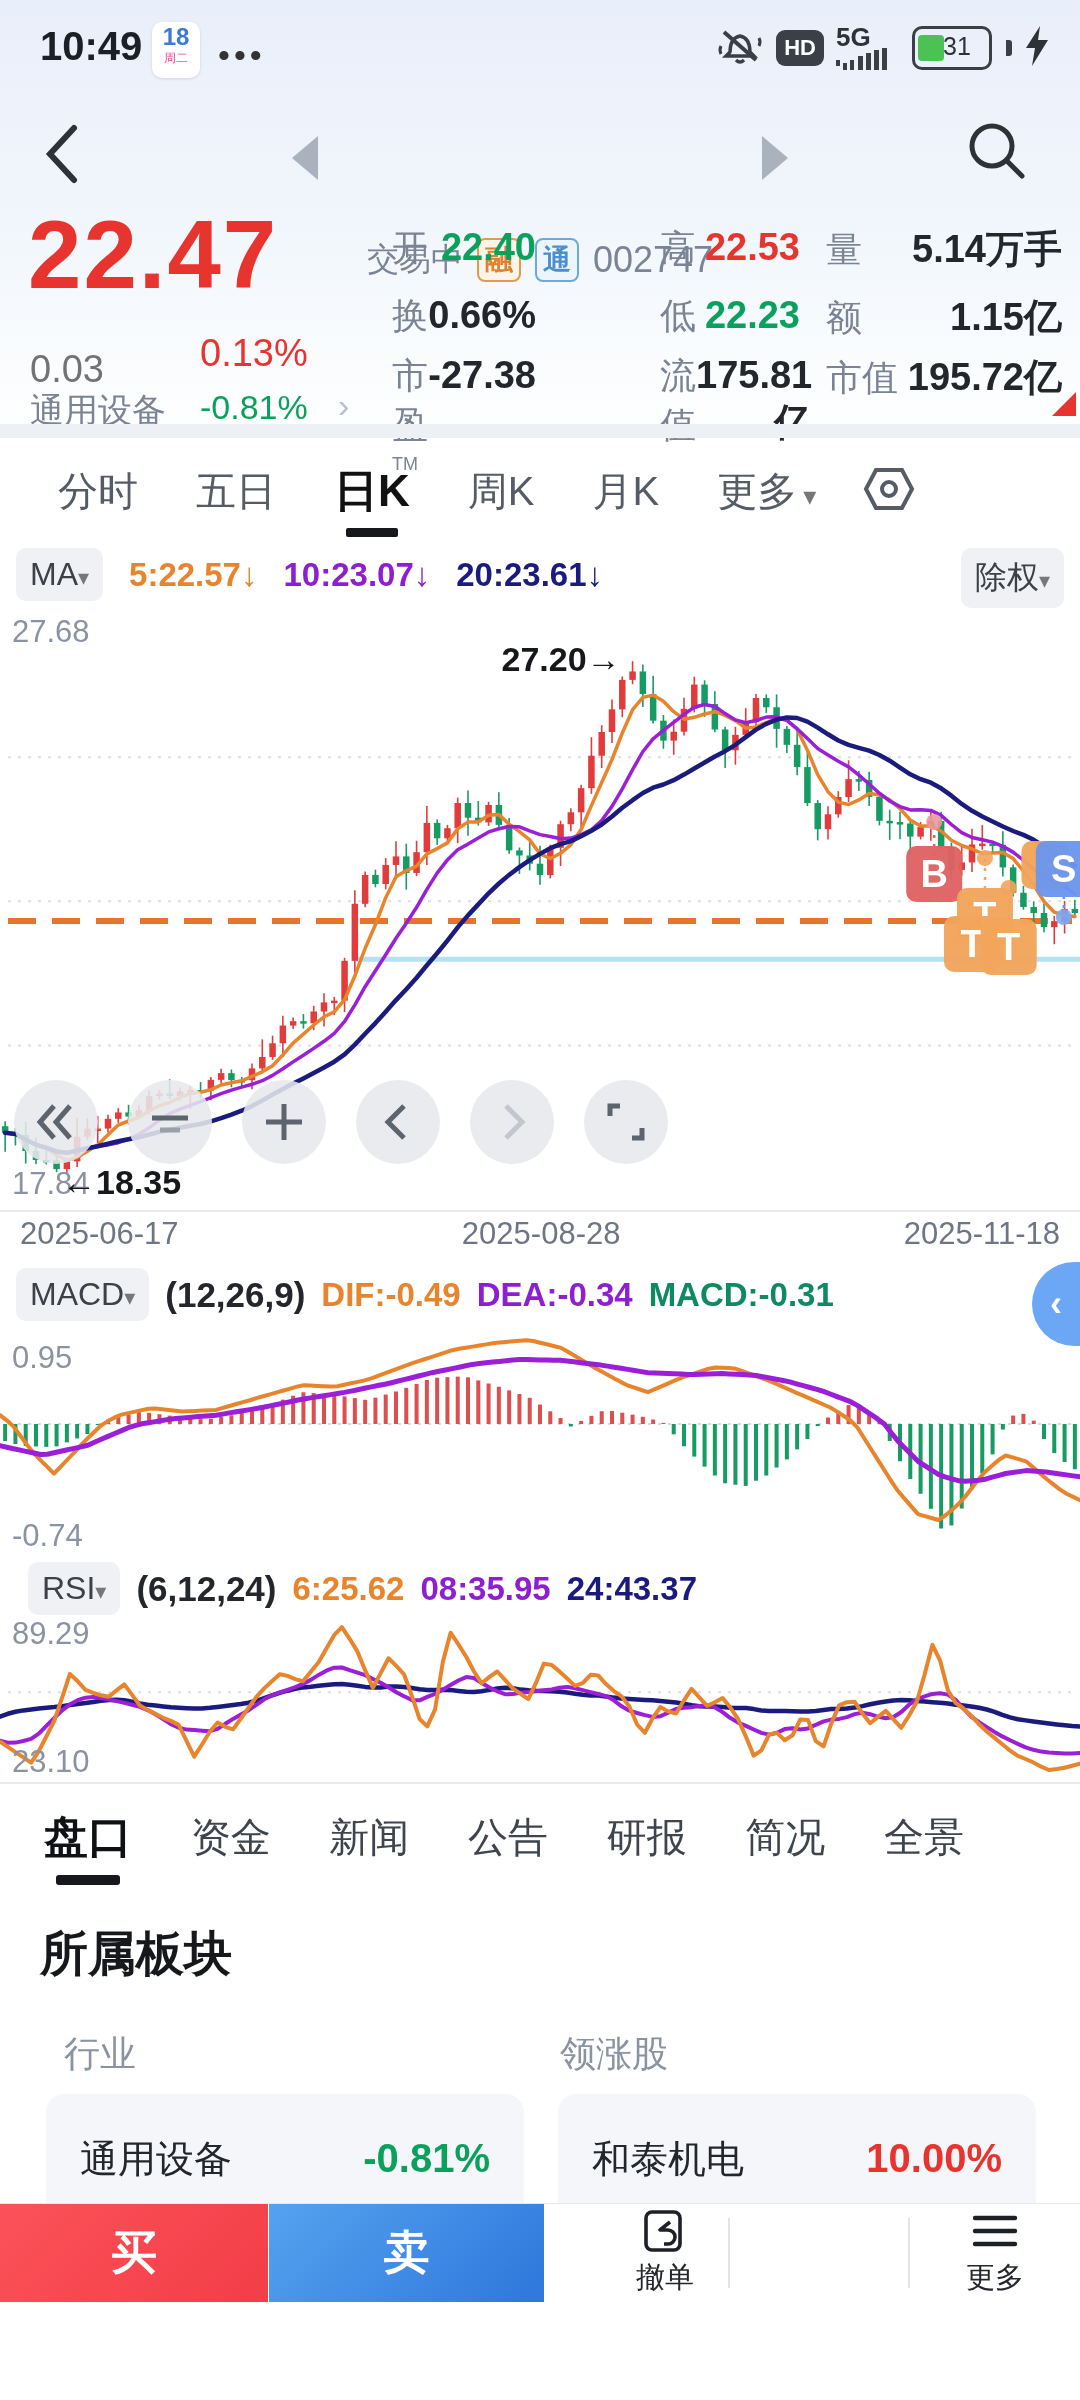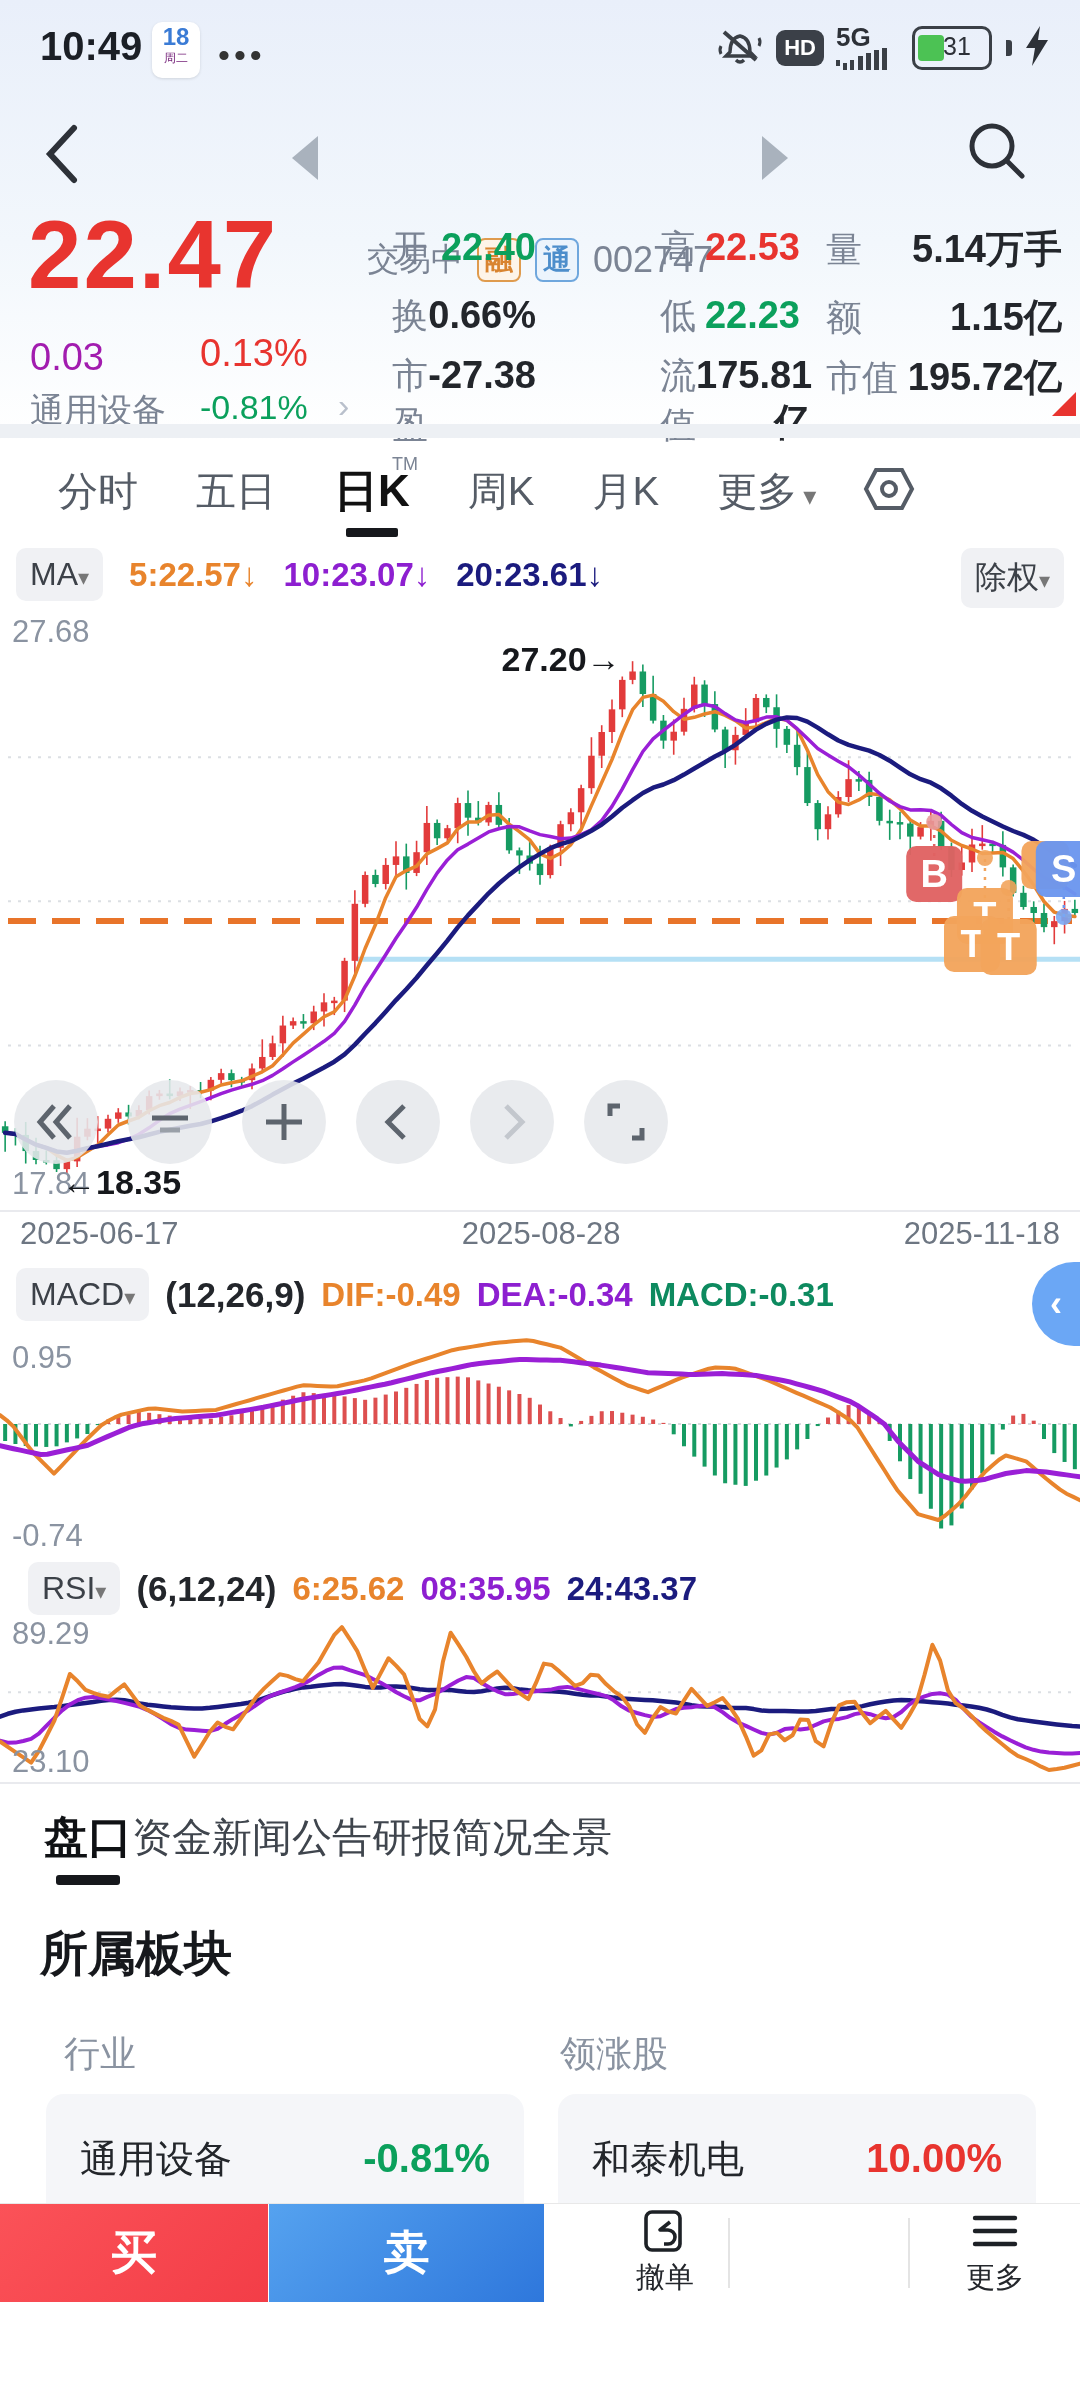--- a/index.html
+++ b/index.html
@@ -3,40 +3,40 @@
 <meta charset="utf-8">
 <style>
   html,body{margin:0;padding:0;background:#fff;font-family:"Liberation Sans",sans-serif;}
   #app{position:relative;width:1080px;height:2400px;overflow:hidden;background:#fff;margin:0 auto;}
   .abs{position:absolute;}
   #topbg{left:0;top:0;width:1080px;height:440px;background:linear-gradient(180deg,#e9effa 0%,#f2f7fc 55%,#ffffff 100%);}
   
   .st-time{left:40px;top:24px;font-size:40px;font-weight:700;color:#1b1f26;}
   .cal{left:152px;top:22px;width:48px;height:56px;background:#fff;border-radius:10px;box-shadow:0 1px 3px rgba(0,0,0,.12);text-align:center;}
   .cal .d{font-size:24px;color:#3a7bd5;font-weight:700;line-height:30px;}
-  .cal .w{font-size:12px;color:#701a75;line-height:12px;}
+  .cal .w{font-size:12px;color:#ec4899;line-height:12px;}
   .dots{left:218px;top:36px;font-size:34px;color:#333;letter-spacing:4px;}
   .sticons{right:30px;top:18px;height:60px;display:flex;align-items:center;gap:12px;}
   .hdbadge{background:#3b4048;color:#fff;font-size:22px;font-weight:700;border-radius:9px;padding:5px 8px;}
   .fiveg{font-size:26px;font-weight:700;color:#2d3138;line-height:22px;}
   .batt{position:relative;width:74px;height:38px;border:3px solid #3a3f46;border-radius:10px;display:flex;align-items:center;}
   .batt .fill{width:26px;height:26px;margin-left:3px;background:#4cc254;border-radius:4px;}
   .batt .pct{position:absolute;left:28px;top:3px;font-size:25px;color:#2d3138;}
   .nub{width:6px;height:16px;background:#3a3f46;border-radius:0 3px 3px 0;margin-left:2px;}
   
   .hd-title{left:0;top:92px;width:1080px;text-align:center;font-size:48px;font-weight:700;color:#23262b;}
   .hd-sub{left:0;top:238px;width:1080px;display:flex;justify-content:center;align-items:center;gap:14px;}
   .hd-sub .tx{font-size:32px;color:#7b8494;}
   .mini-badge{width:40px;height:40px;border-radius:8px;font-size:28px;line-height:40px;text-align:center;font-weight:600;}
   .b-rong{border:2px solid #df9b4e;color:#d98430;background:#fdf4e9;}
   .b-tong{border:2px solid #6fa7dd;color:#4d8ecb;background:#ecf4fc;}
   .tri{width:0;height:0;border-style:solid;}
   
   .q-price{left:28px;top:200px;font-size:96px;font-weight:600;color:#e8342f;letter-spacing:2px;}
-  .q-chg{left:30px;top:336px;font-size:38px;color:#a21caf;}
+  .q-chg{left:30px;top:348px;font-size:38px;color:#737373;}
   .q-chg2{left:200px;top:332px;font-size:38px;color:#e8342f;}
   .q-sector{left:30px;top:388px;font-size:34px;color:#7b8494;}
   .q-sector-chg{left:200px;top:388px;font-size:34px;color:#0ba05c;}
   .q-sector-arr{left:338px;top:386px;font-size:34px;color:#b9c0cc;}
   .qrow{position:absolute;display:flex;align-items:baseline;}
   .qlab{font-size:36px;color:#7b8494;}
   .qval{font-size:38px;font-weight:600;text-align:right;}
   .c-red{color:#e8342f;}.c-green{color:#0ba05c;}.c-dark{color:#23262b;}
   .sep{left:0;top:424px;width:1080px;height:14px;background:#edf0f4;}
   
@@ -50,21 +50,21 @@
   .ma-item{font-size:33px;font-weight:600;}
   .m-orange{color:#e8842c;}.m-purple{color:#8d1fd0;}.m-navy{color:#1b1b7e;}.m-green{color:#0d8a5f;}
   .toolbtn{position:absolute;width:84px;height:84px;border-radius:50%;background:rgba(230,232,236,.88);display:flex;align-items:center;justify-content:center;}
   svg text{font-family:"Liberation Sans",sans-serif;}
   .daterow{left:0;top:1216px;width:1080px;display:flex;justify-content:space-between;padding:0 20px;box-sizing:border-box;font-size:31px;color:#6d7682;}
   .hairline{left:0;width:1080px;height:2px;background:#e9eaee;}
   .indhdr{position:absolute;display:flex;align-items:center;gap:16px;}
   .ind-param{font-size:35px;font-weight:600;color:#23262b;}
   .sidebtn{left:1032px;top:1262px;width:48px;height:84px;background:#6ba7f5;border-radius:42px 0 0 42px;display:flex;align-items:center;justify-content:center;color:#fff;font-size:36px;font-weight:700;}
   
-  .btabs{left:0;top:1790px;width:1008px;height:94px;background:#fff;display:flex;align-items:center;justify-content:flex-start;padding:0 44px;box-sizing:border-box;}
+  .btabs{left:0;top:1790px;width:1008px;height:94px;background:#fff;display:flex;align-items:center;justify-content:space-between;padding:0 44px;box-sizing:border-box;}
   .btab{font-size:40px;color:#3f454d;position:relative;}
   .btab.active{font-size:44px;font-weight:800;color:#0f1114;}
   .btab.active .under{position:absolute;left:50%;transform:translateX(-50%);bottom:-18px;width:64px;height:10px;background:#16181c;border-radius:3px;}
   .sec-title{left:40px;top:1922px;font-size:48px;font-weight:800;color:#16181c;}
   .colhdr{font-size:36px;color:#8a93a1;}
   .card{position:absolute;top:2094px;height:140px;background:#f5f6f9;border-radius:18px;}
   .card-row{position:absolute;left:34px;right:34px;top:40px;display:flex;justify-content:space-between;align-items:baseline;}
   .card-name{font-size:38px;color:#23262b;}
   .card-chg{font-size:40px;font-weight:600;}
   

